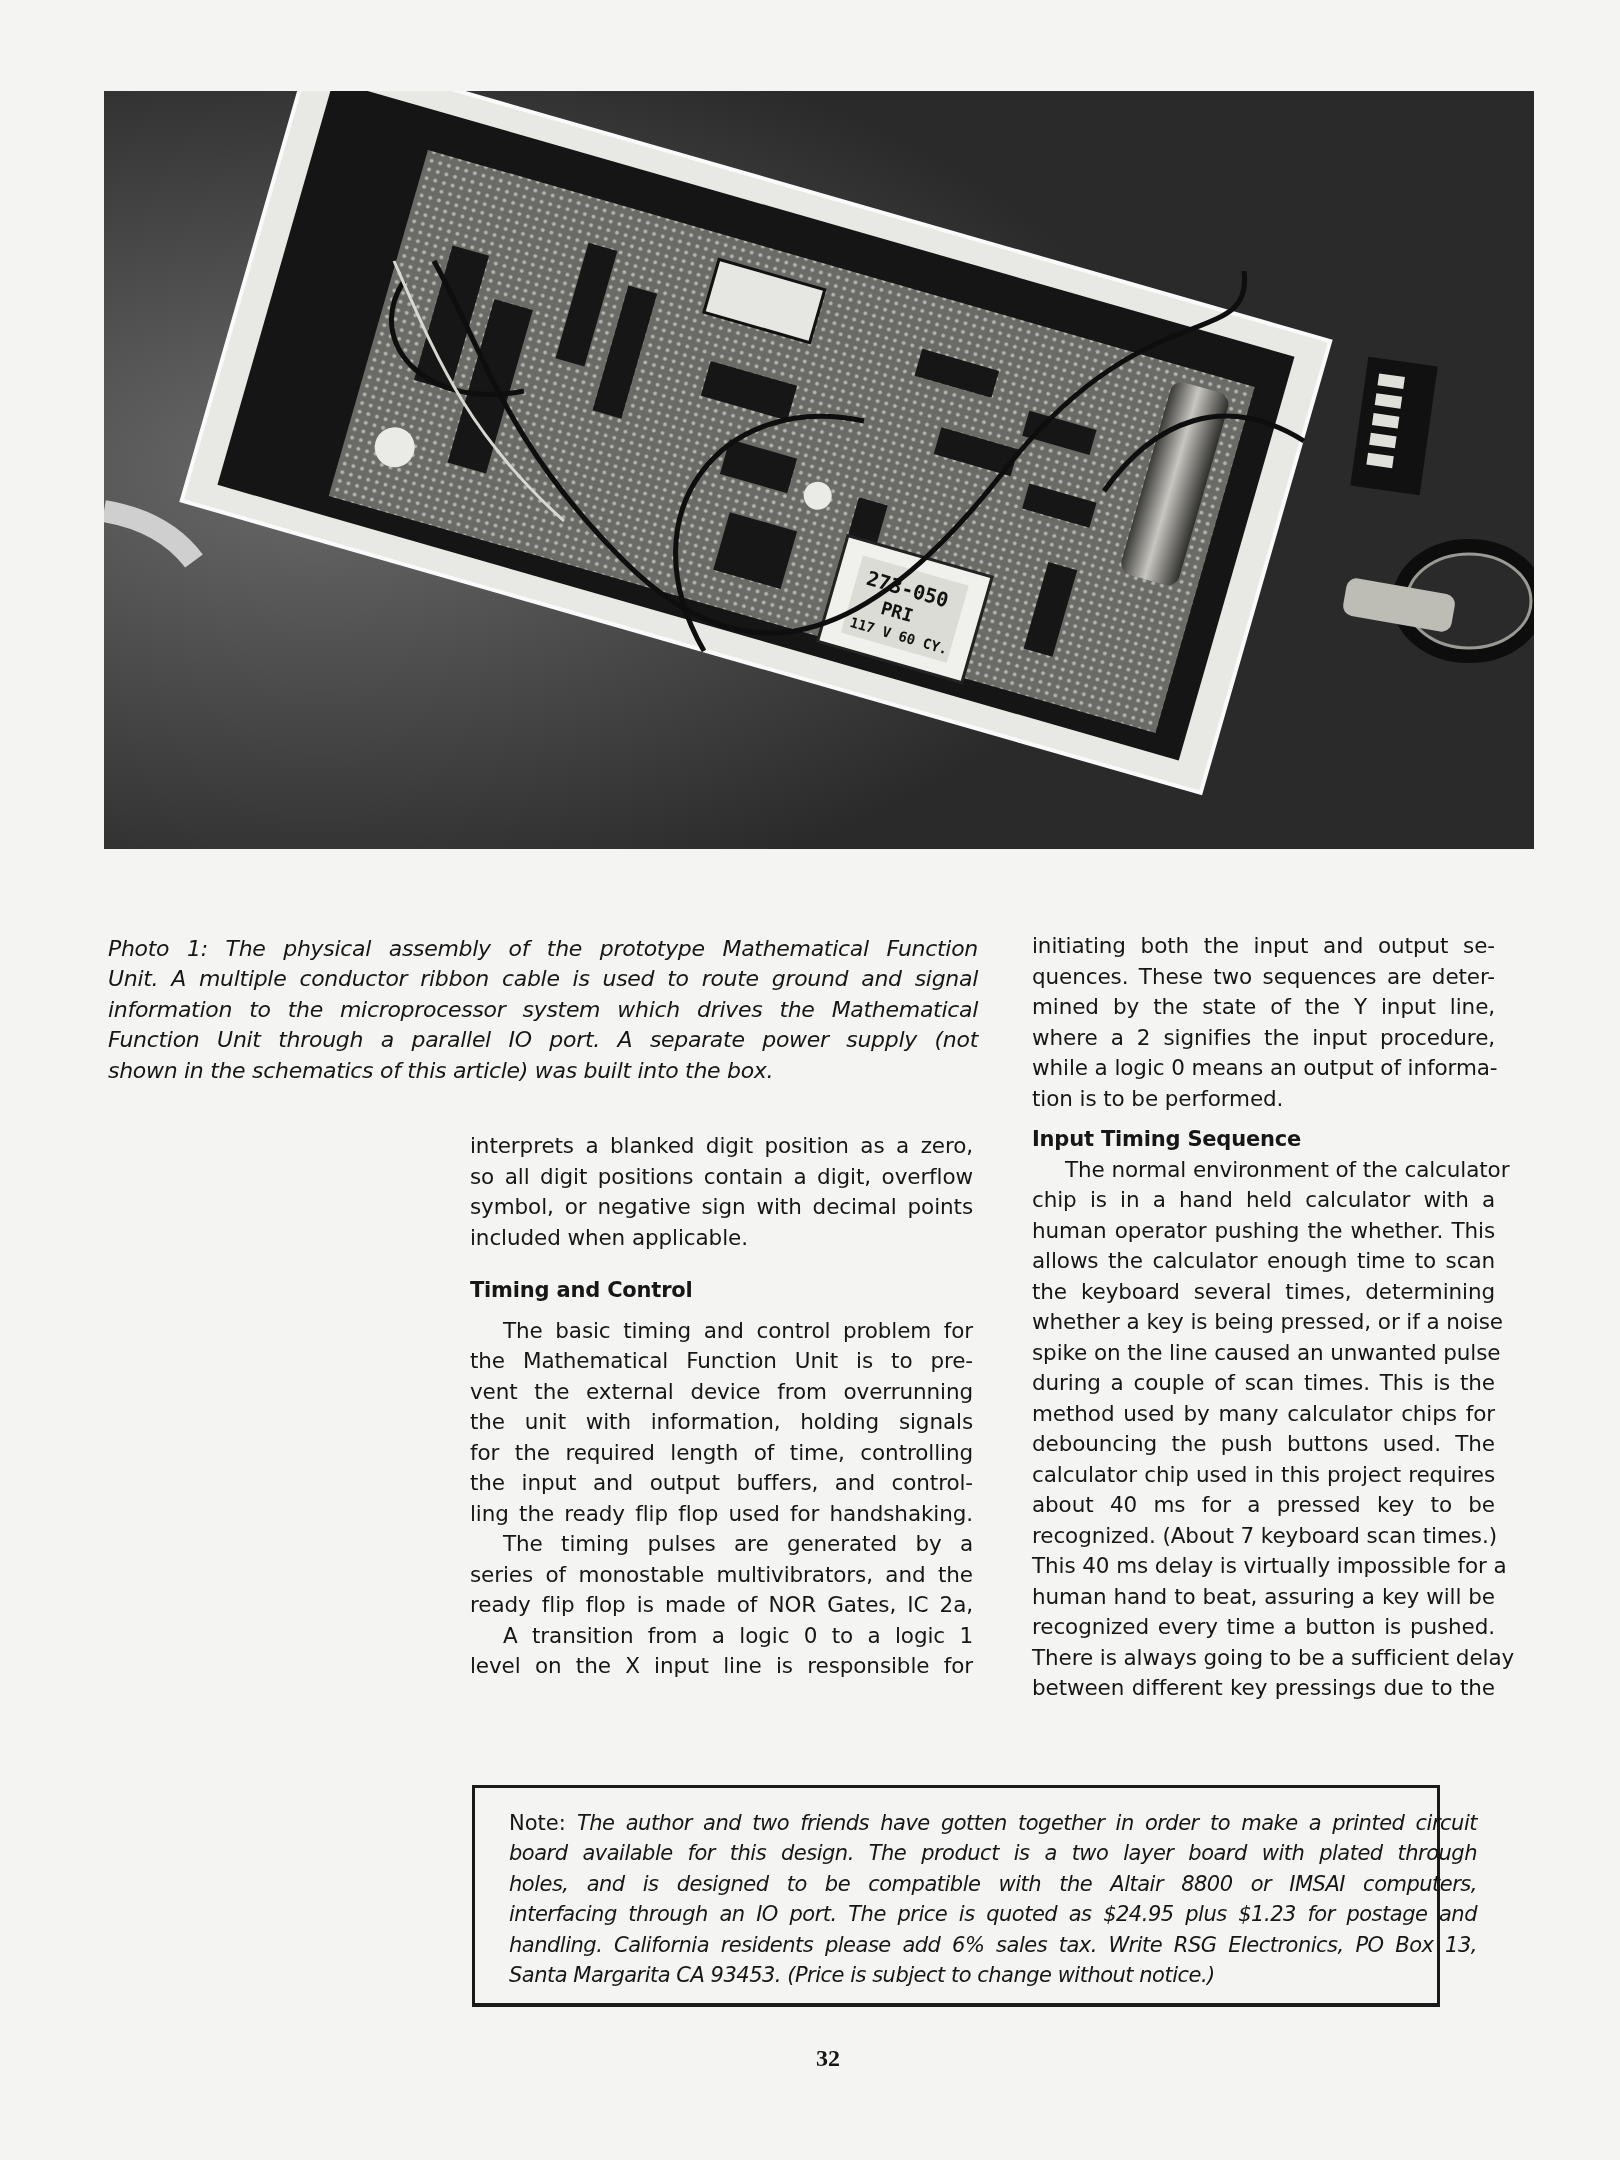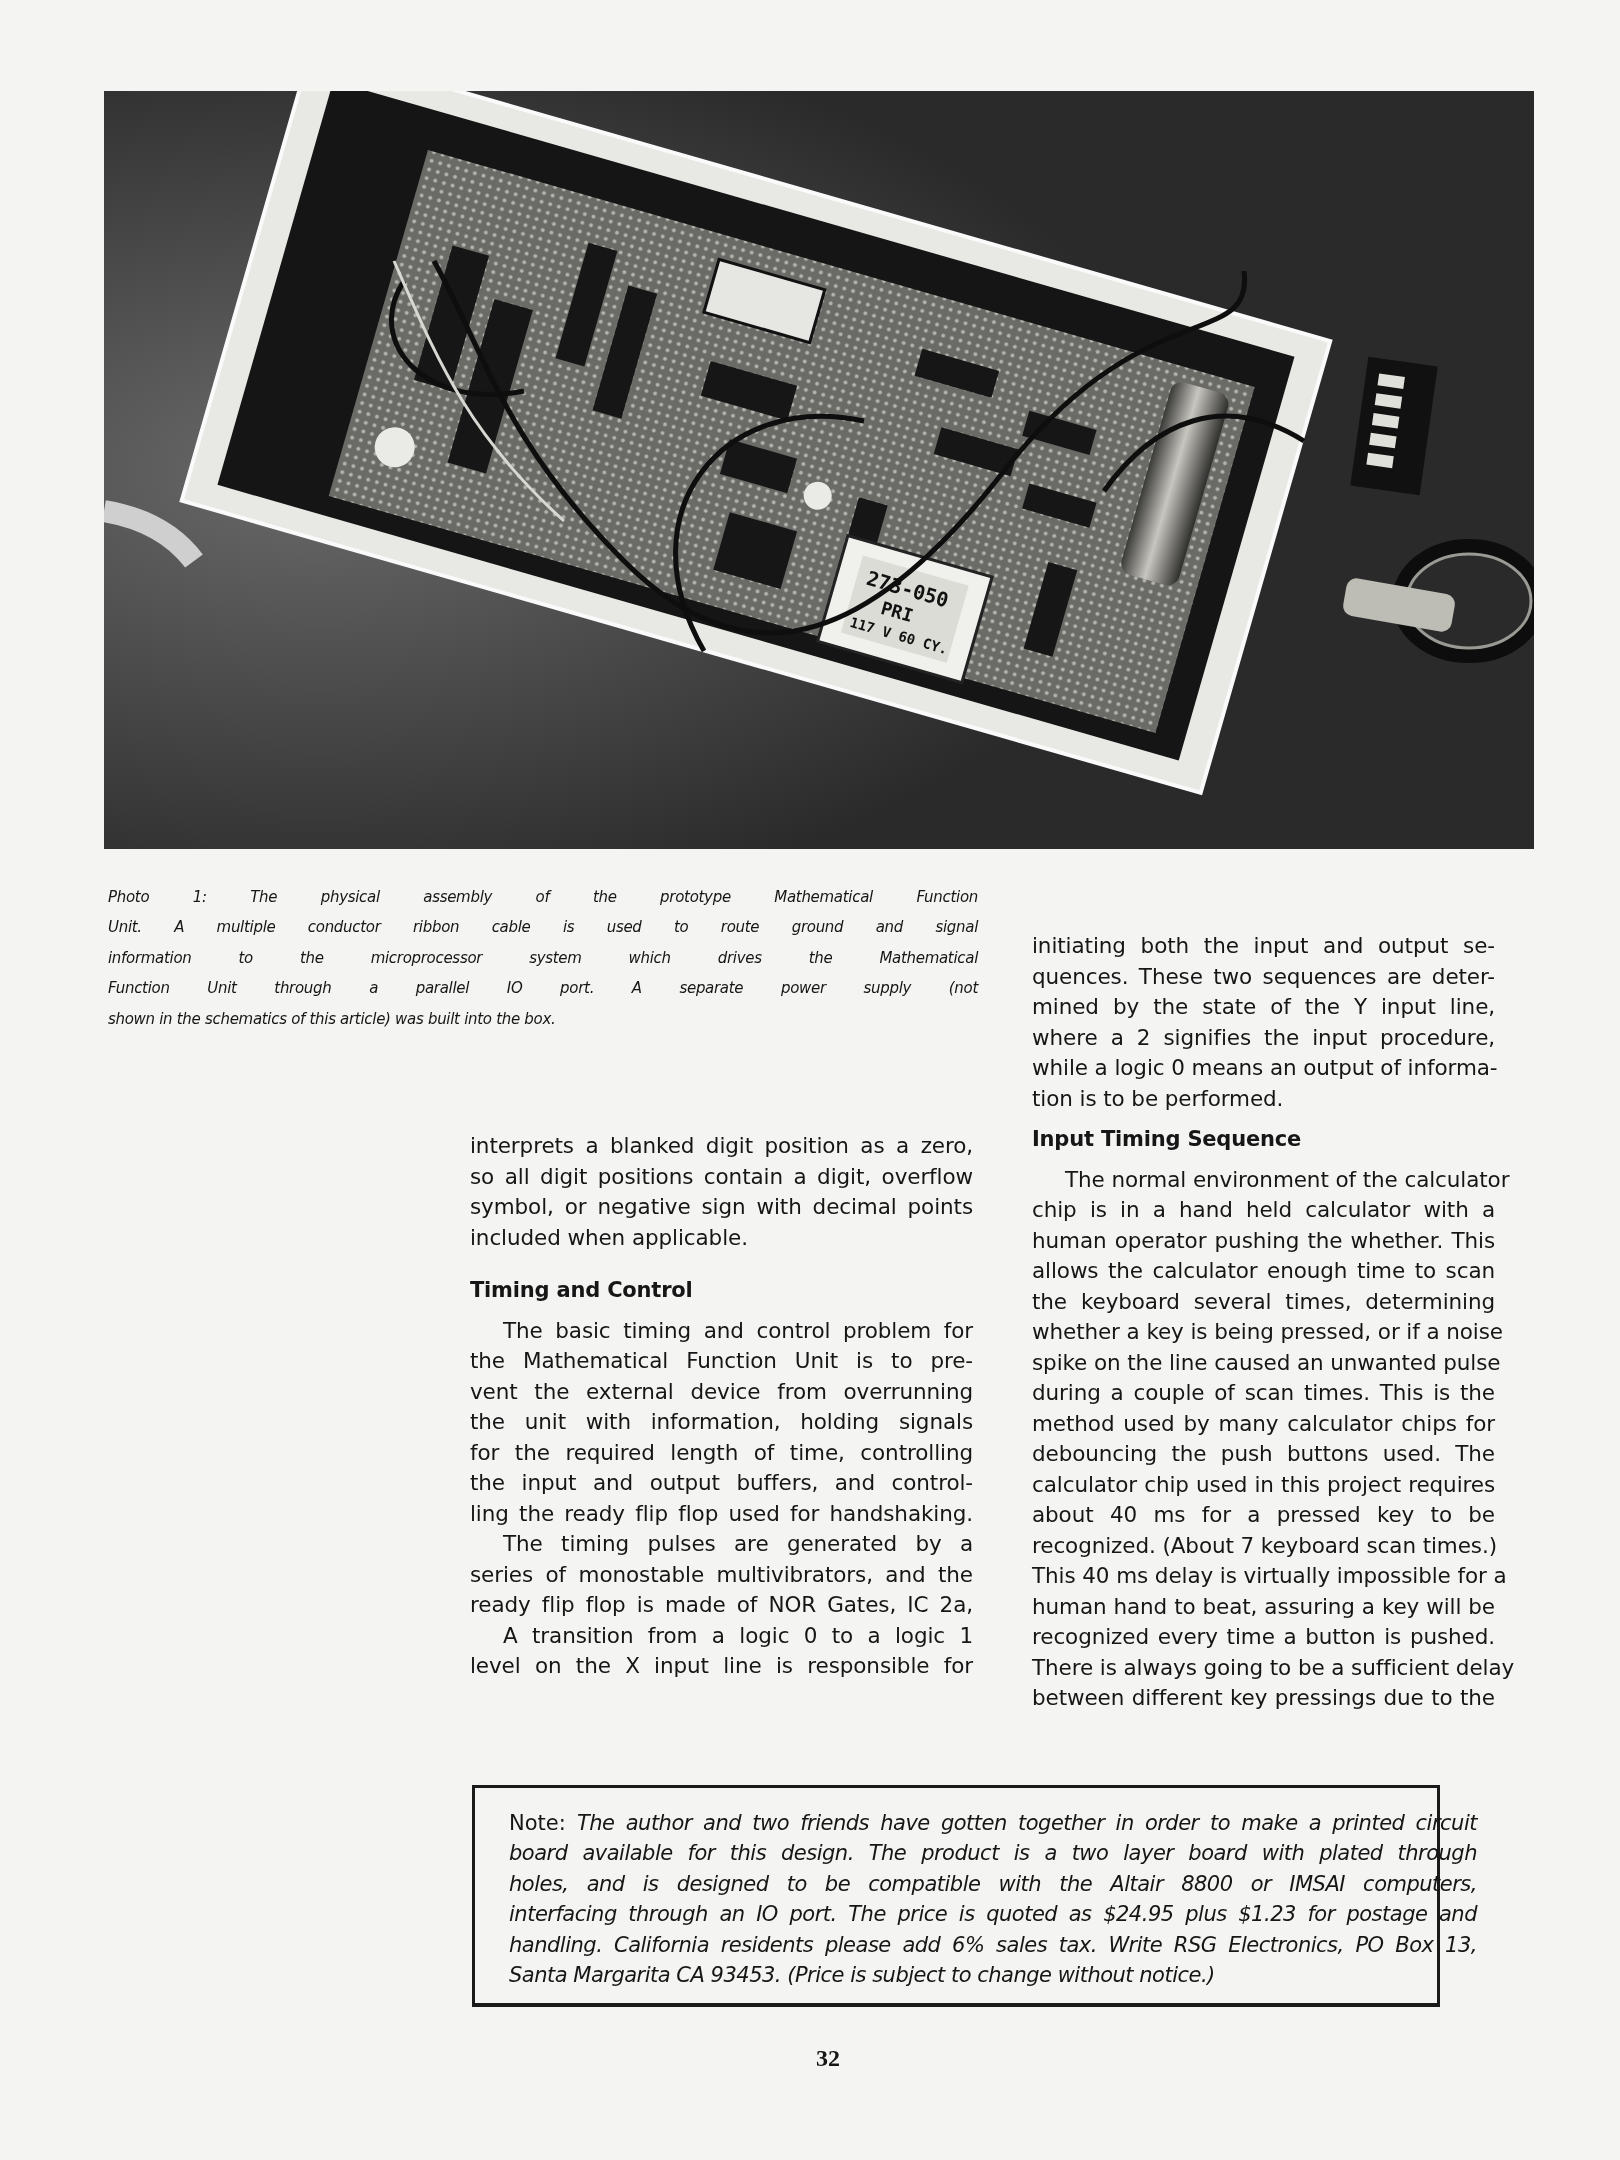--- a/index.html
+++ b/index.html
@@ -15,25 +15,25 @@
     position: absolute;
     left: 104px; top: 91px;
     width: 1430px; height: 758px;
     background: #2d2d2d;
     overflow: hidden;
   }
   .photo svg { display: block; width: 100%; height: 100%; }
 
   .caption {
     position: absolute;
-    left: 108px; top: 882px;
+    left: 108px; top: 934px;
     width: 870px;
     font-family: "DejaVu Sans", sans-serif;
     font-style: italic;
-    font-size: 15px;
+    font-size: 22px;
     line-height: 30.4px;
     text-align: justify;
     text-align-last: left;
     letter-spacing: -0.3px;
   }
   .caption .cap-line { display: block; white-space: nowrap; text-align-last: justify; }
   .caption .cap-line.last { text-align-last: left; }
 
   .col {
     position: absolute;
@@ -56,21 +56,21 @@
   .line.indent { padding-left: 33px; }
 
   .heading {
     display: block;
     font-weight: bold;
     font-size: 21px;
     letter-spacing: -0.2px;
     white-space: nowrap;
   }
   .col-mid .heading { margin-top: 22px; margin-bottom: 10px; }
-  .col-right .heading { margin-top: 10px; margin-bottom: 10px; }
+  .col-right .heading { margin-top: 10px; margin-bottom: 0; }
 
   .note-box {
     position: absolute;
     left: 472px; top: 1785px;
     width: 968px; height: 222px;
     border: 3px solid #1a1a1a;
     border-bottom-width: 4px;
     box-sizing: border-box;
     padding: 20px 0 0 34px;
   }

